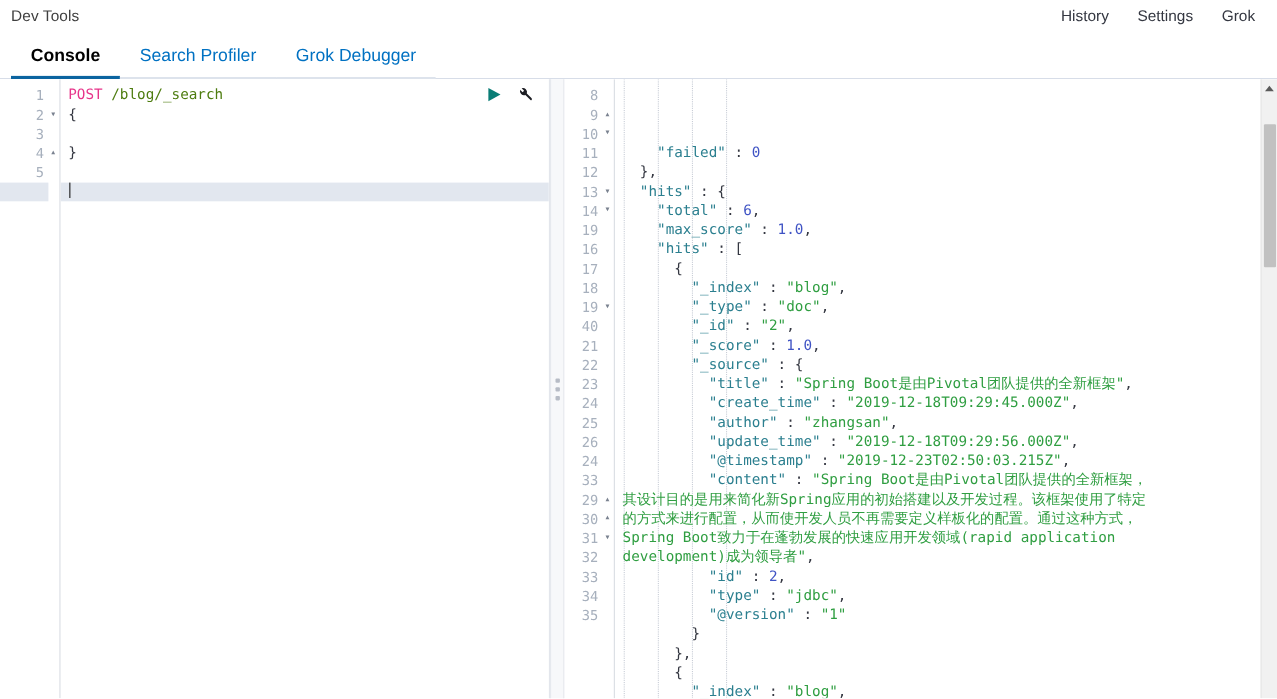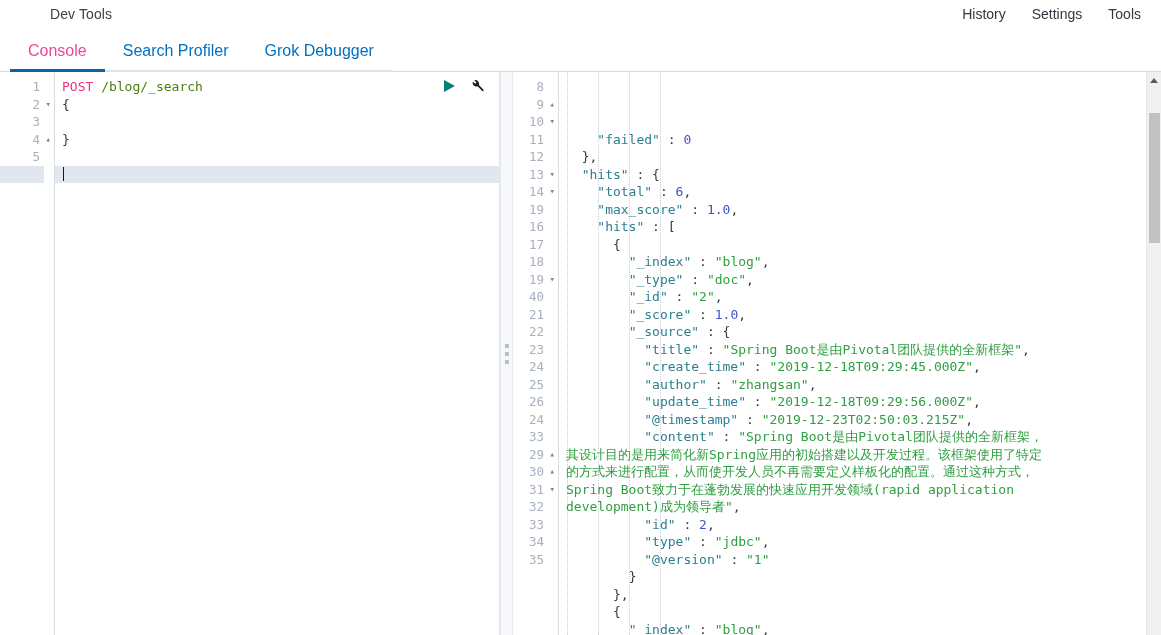--- a/index.html
+++ b/index.html
@@ -18,21 +18,20 @@
     height: 28px;
     display: flex;
     align-items: center;
     padding: 0 20px 0 10px;
     background: #ffffff;
   }
   .app-title {
     font-size: 14px;
     color: #3f3f3f;
     letter-spacing: 0.1px;
-    margin-left: 40px;
   }
   .topbar-spacer { flex: 1 1 auto; }
   .topnav {
     display: flex;
     gap: 26px;
   }
   .topnav-item {
     font-size: 14px;
     color: #343741;
     cursor: pointer;
@@ -51,21 +50,21 @@
   }
   .tab {
     font-size: 16px;
     color: #0071c2;
     padding: 0 18px 12px 18px;
     cursor: pointer;
     position: relative;
     line-height: 1;
     white-space: nowrap;
   }
-  .tab.active { color: #ec4899; }
+  .tab.active { color: #000000; font-weight: bold; }
   .tab.active::after {
     content: "";
     position: absolute;
     left: 0; right: 0; bottom: -1px;
     height: 3px;
     background: #0b64a0;
   }
   .tab:not(.active)::after {
     content: "";
     position: absolute;
@@ -280,21 +279,21 @@
 </style>
 </head>
 <body>
 
 <div class="topbar">
   <div class="app-title">Dev Tools</div>
   <div class="topbar-spacer"></div>
   <nav class="topnav">
     <span class="topnav-item">History</span>
     <span class="topnav-item">Settings</span>
-    <span class="topnav-item">Tools</span>
+    <span class="topnav-item">Grok</span>
   </nav>
 </div>
 
 <div class="tabbar">
   <div class="tab active">Console</div>
   <div class="tab">Search Profiler</div>
   <div class="tab">Grok Debugger</div>
 </div>
 
 <div class="console">

